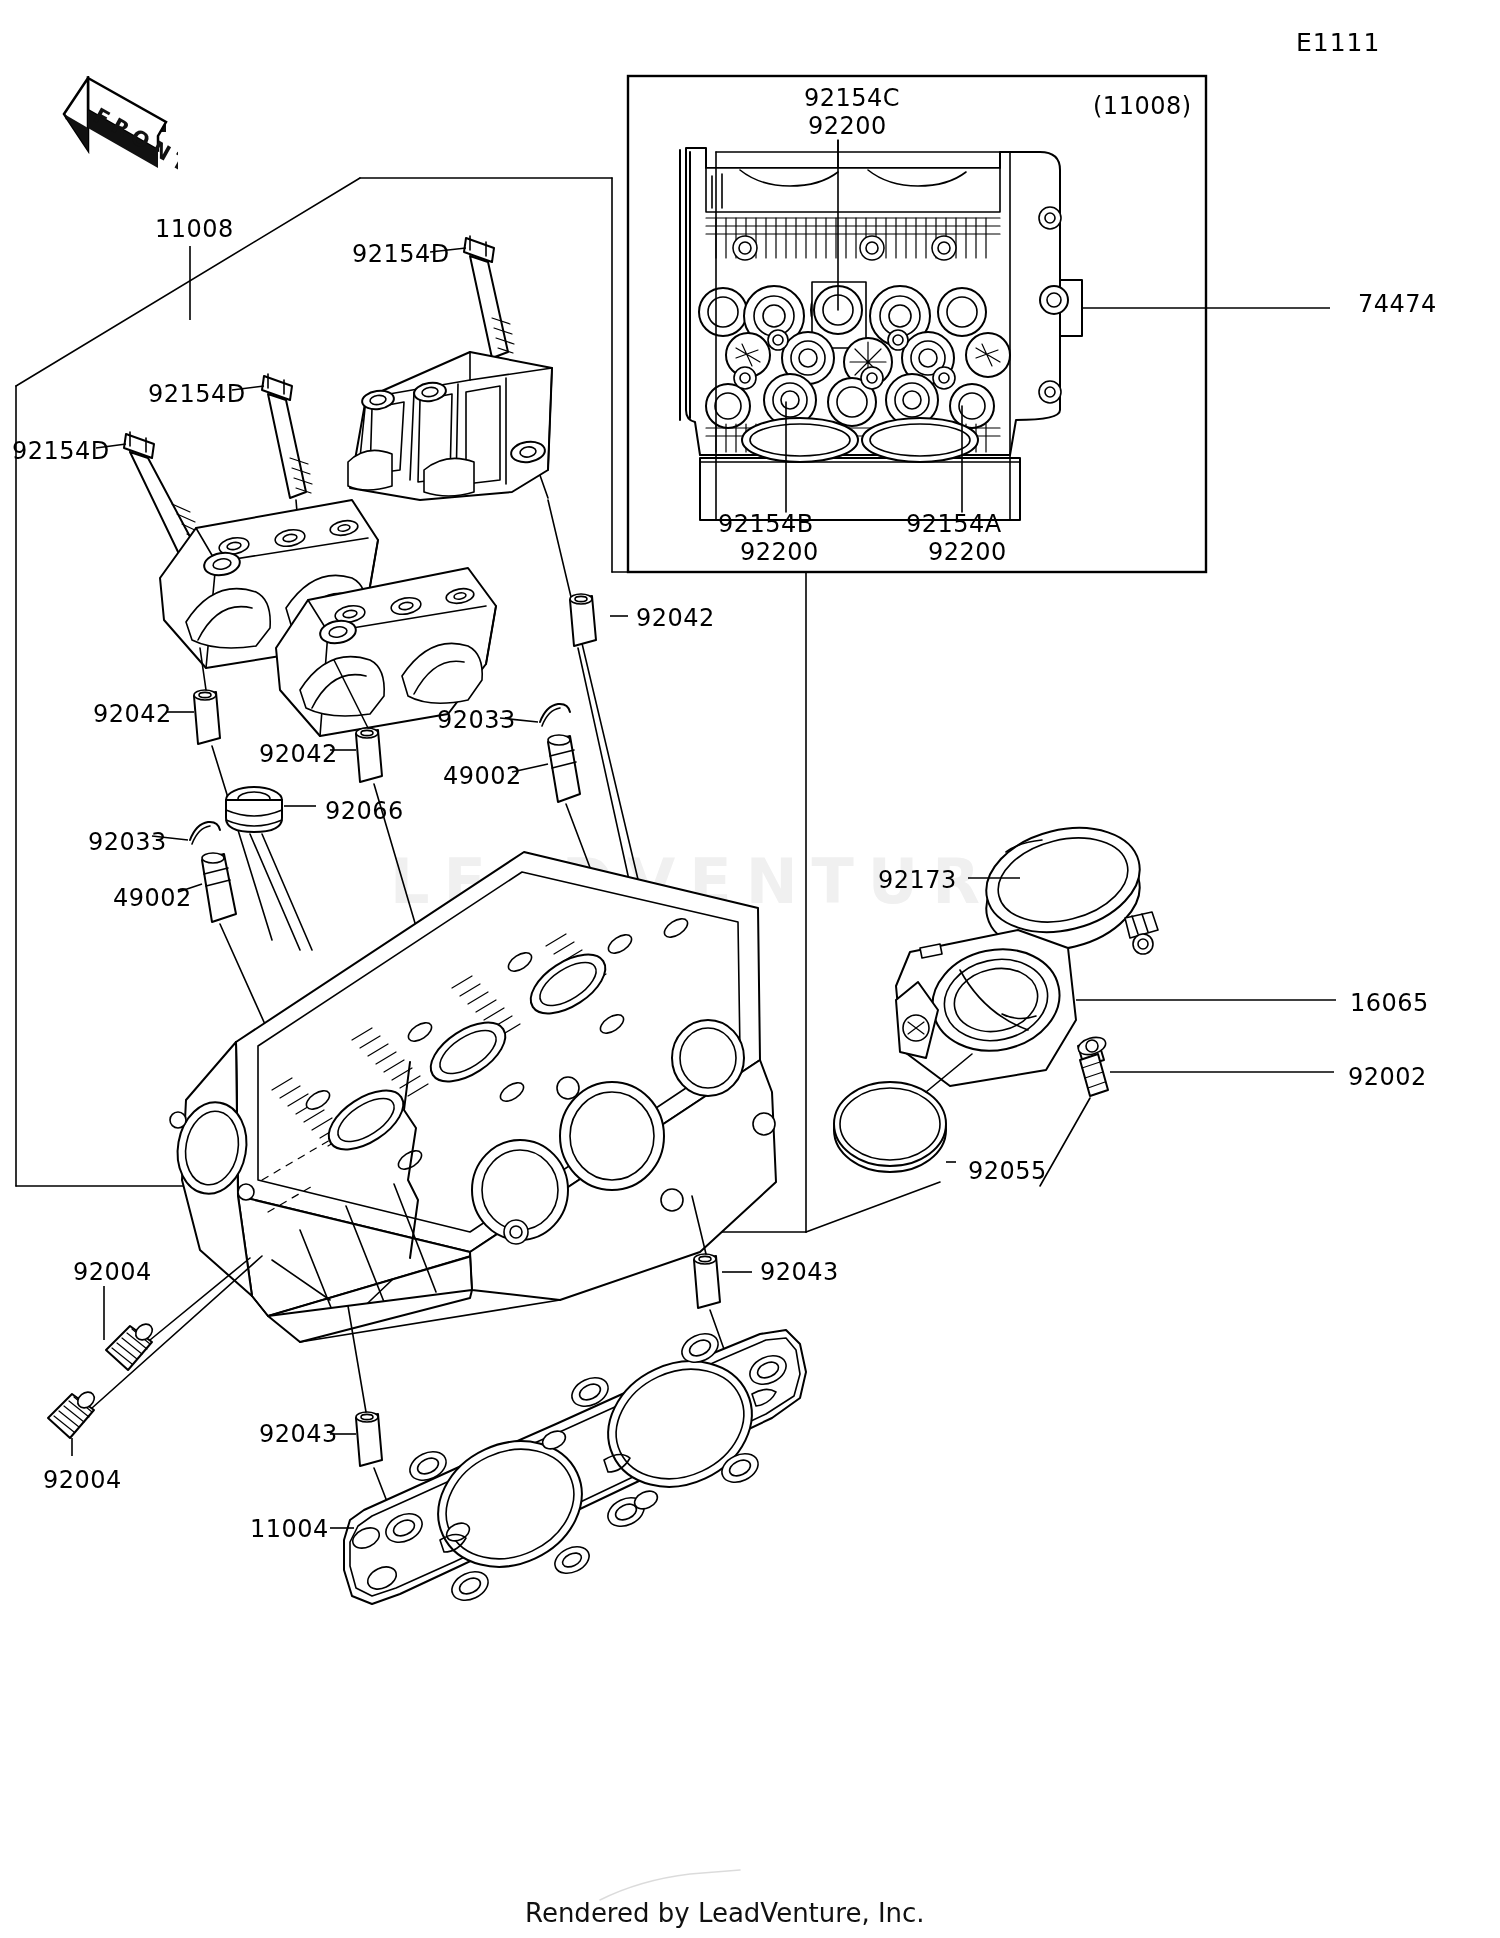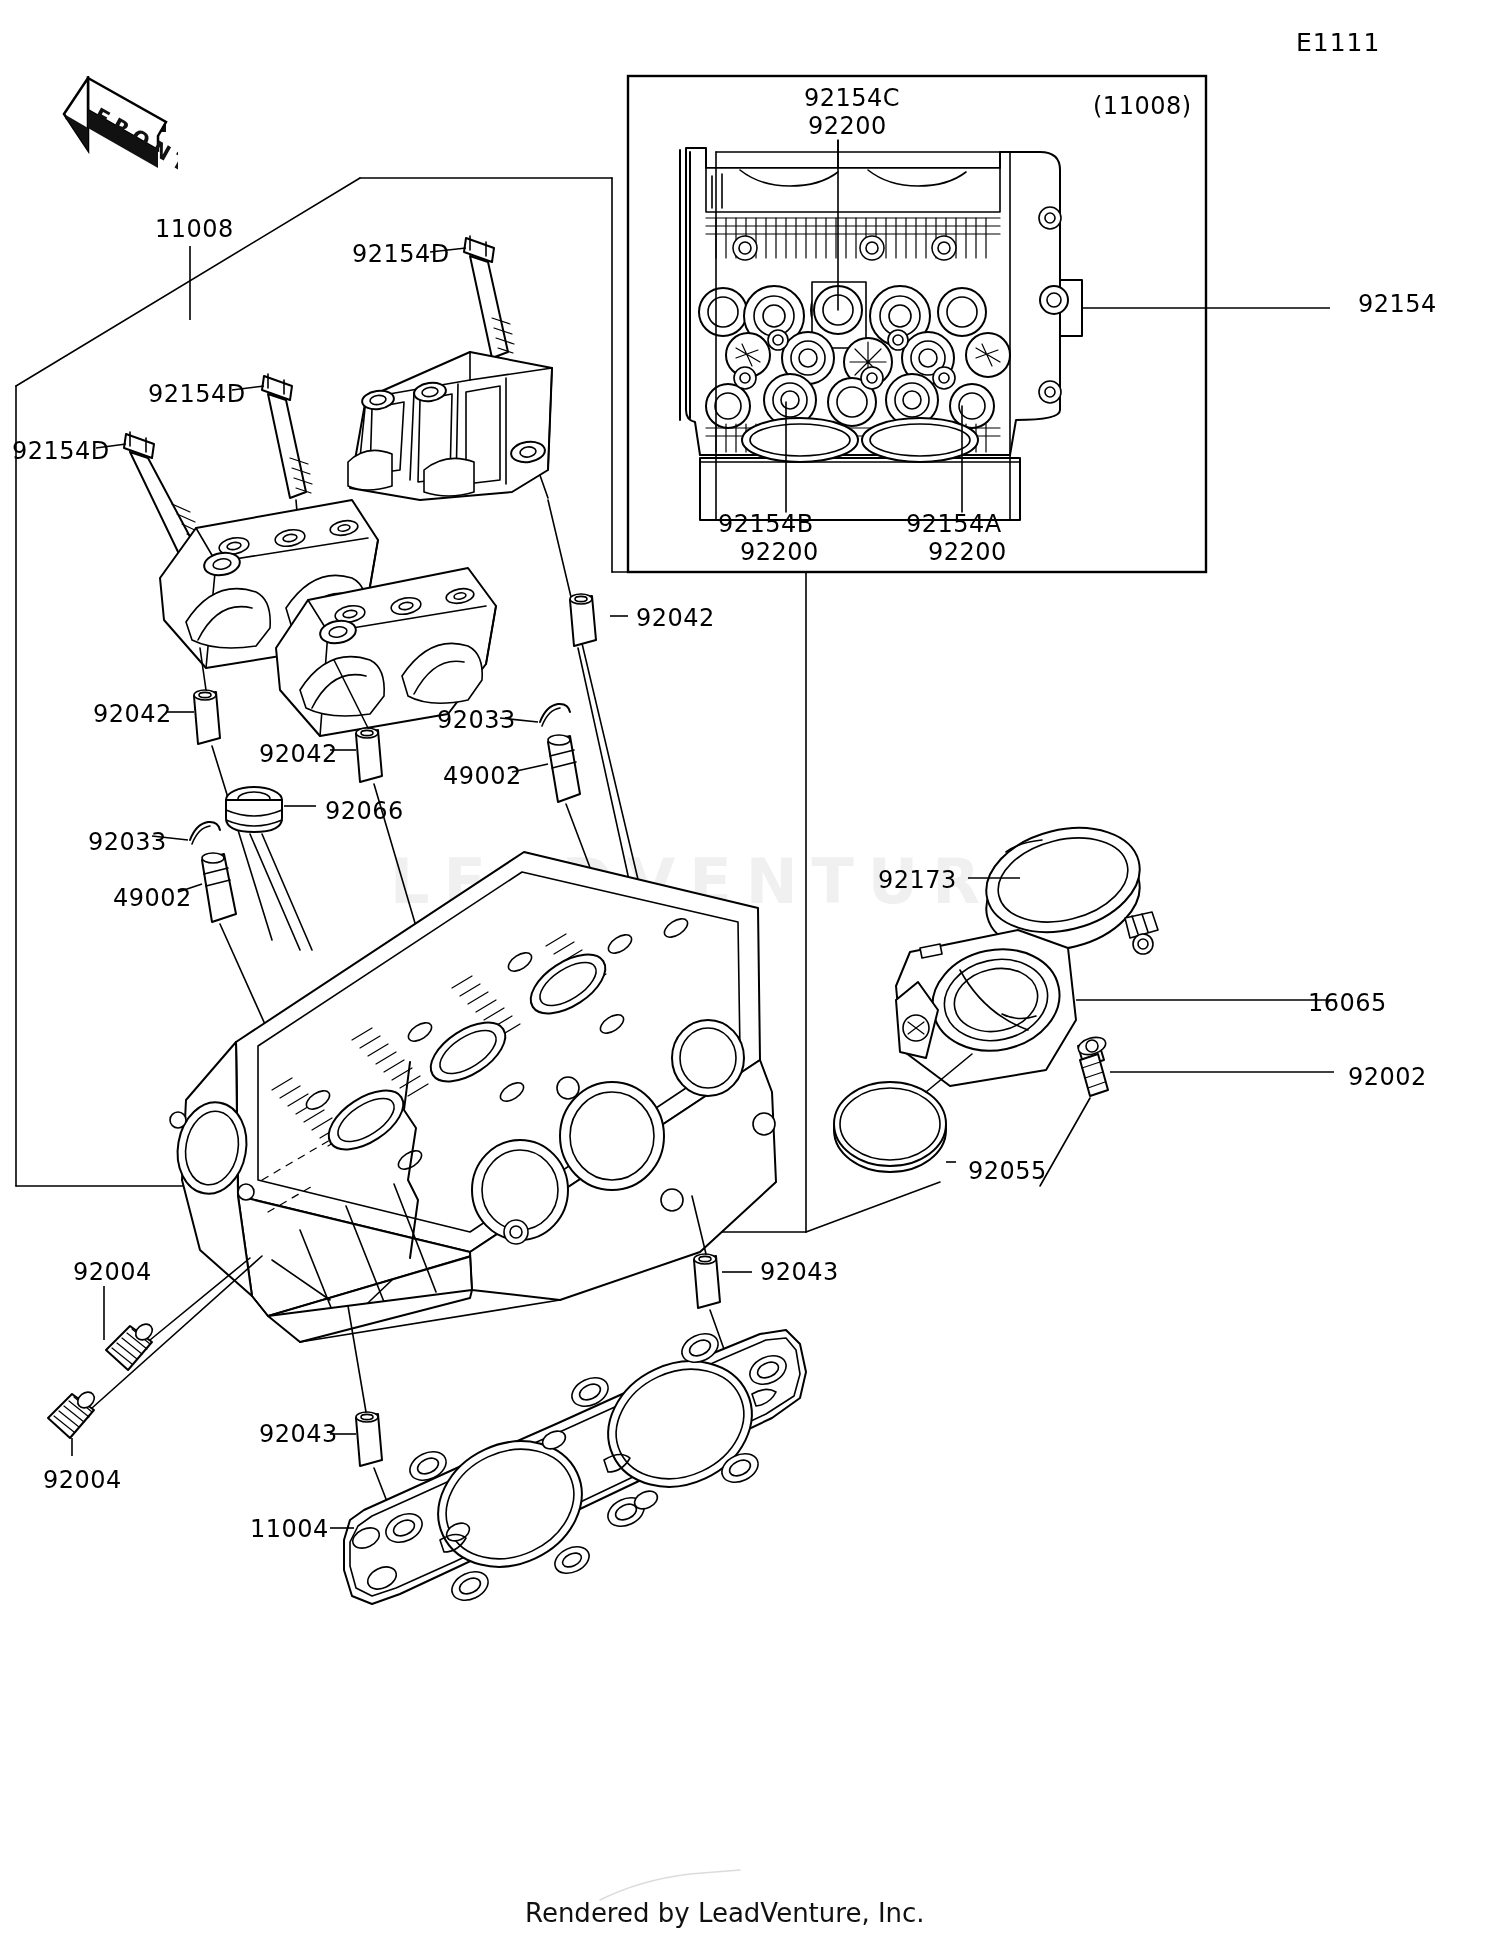--- a/index.html
+++ b/index.html
@@ -652,41 +652,41 @@
 
     <g opacity="0.14">
       <path class="ln1" d="M600 1900 Q640 1880 690 1874 L740 1870"></path>
     </g>
 
   </svg>
 
   <div class="lbl" style="left:804px;top:84px;">92154C</div>
   <div class="lbl" style="left:808px;top:112px;">92200</div>
   <div class="lbl" style="left:1093px;top:92px;">(11008)</div>
-  <div class="lbl" style="left:1358px;top:290px;">92154</div>
+  <div class="lbl" style="left:1358px;top:290px;">74474</div>
   <div class="lbl" style="left:718px;top:510px;">92154B</div>
   <div class="lbl" style="left:740px;top:538px;">92200</div>
   <div class="lbl" style="left:906px;top:510px;">92154A</div>
   <div class="lbl" style="left:928px;top:538px;">92200</div>
 
   <div id="callout-layer">
       <div class="lbl" style="left: 155px; top: 215px;">11008</div>
       <div class="lbl" style="left: 352px; top: 240px;">92154D</div>
       <div class="lbl" style="left: 148px; top: 380px;">92154D</div>
       <div class="lbl" style="left: 12px; top: 437px;">92154D</div>
       <div class="lbl" style="left: 636px; top: 604px;">92042</div>
       <div class="lbl" style="left: 93px; top: 700px;">92042</div>
       <div class="lbl" style="left: 259px; top: 740px;">92042</div>
       <div class="lbl" style="left: 437px; top: 706px;">92033</div>
       <div class="lbl" style="left: 443px; top: 762px;">49002</div>
       <div class="lbl" style="left: 325px; top: 797px;">92066</div>
       <div class="lbl" style="left: 88px; top: 828px;">92033</div>
       <div class="lbl" style="left: 113px; top: 884px;">49002</div>
       <div class="lbl" style="left: 878px; top: 866px;">92173</div>
-      <div class="lbl" style="left: 1308px; top: 989px;">16065</div>
+      <div class="lbl" style="left: 1350px; top: 989px;">16065</div>
       <div class="lbl" style="left: 1348px; top: 1063px;">92002</div>
       <div class="lbl" style="left: 968px; top: 1157px;">92055</div>
       <div class="lbl" style="left: 73px; top: 1258px;">92004</div>
       <div class="lbl" style="left: 760px; top: 1258px;">92043</div>
       <div class="lbl" style="left: 43px; top: 1466px;">92004</div>
       <div class="lbl" style="left: 259px; top: 1420px;">92043</div>
       <div class="lbl" style="left: 250px; top: 1515px;">11004</div>
     </div>
 
   <div class="footer" style="left:525px;top:1898px;">Rendered by LeadVenture, Inc.</div>

